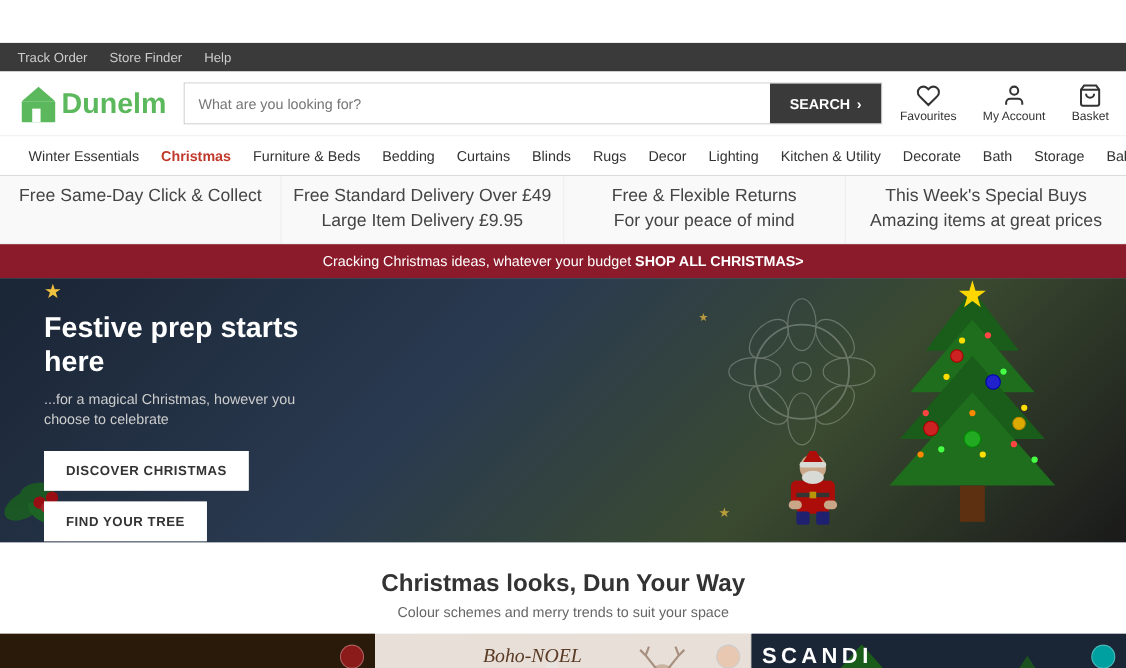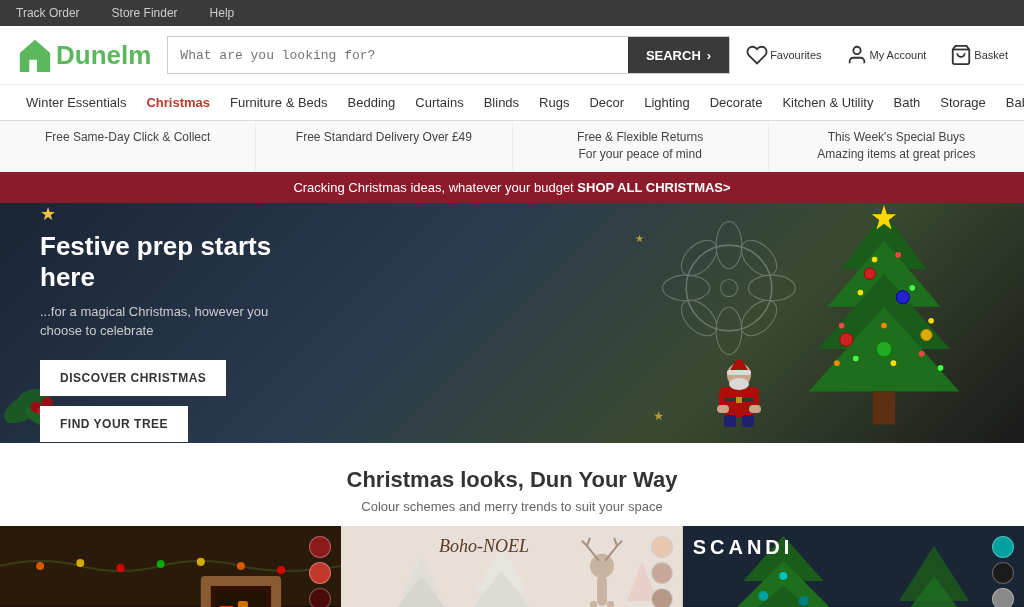--- a/index.html
+++ b/index.html
@@ -5,22 +5,23 @@
     * { margin: 0; padding: 0; box-sizing: border-box; }
     body { font-family: Arial, sans-serif; font-size: 13px; color: #333; width: 1024px; overflow-x: hidden; }
 
     
     .top-bar {
       background: #3a3a3a;
       color: #ccc;
       display: flex;
       align-items: flex-start;
       padding: 6px 16px;
-      gap: 32px;
+      gap: 20px;
       font-size: 12px;
+      margin-top: 39px;
     }
     .top-bar a { color: #ccc; text-decoration: none; }
 
     
     .header {
       display: flex;
       align-items: center;
       padding: 10px 16px;
       gap: 16px;
       background: #fff;
@@ -47,41 +48,41 @@
       border: 1px solid #ccc;
       height: 38px;
     }
     .search-input {
       flex: 1;
       border: none;
       outline: none;
       padding: 0 12px;
       font-size: 13px;
       color: #0369a1;
-      font-family: Liberation Mono, monospace;
     }
     .search-btn {
       background: #3a3a3a;
       color: #fff;
       border: none;
       padding: 0 18px;
       cursor: pointer;
       font-size: 13px;
       font-weight: bold;
       display: flex;
       align-items: center;
       gap: 6px;
     }
     .header-actions {
       display: flex;
       gap: 24px;
       align-items: center;
     }
     .header-action {
       display: flex;
+      flex-direction: column;
       align-items: center;
       cursor: pointer;
       font-size: 11px;
       color: #333;
       text-decoration: none;
       gap: 2px;
     }
     .header-action svg { width: 22px; height: 22px; }
 
     
@@ -105,21 +106,21 @@
     
     .info-bar {
       display: flex;
       background: #f9f9f9;
       border-bottom: 1px solid #eee;
     }
     .info-item {
       flex: 1;
       text-align: center;
       padding: 8px 10px;
-      font-size: 12px;
+      font-size: 16px;
       line-height: 1.4;
       border-right: 1px solid #eee;
       color: #444;
     }
     .info-item:last-child { border-right: none; }
 
     
     .promo-bar {
       background: #8b1a2a;
       color: #fff;
@@ -363,34 +364,35 @@
 <nav class="nav-bar">
   <a href="#" class="nav-item">Winter Essentials</a>
   <a href="#" class="nav-item christmas">Christmas</a>
   <a href="#" class="nav-item">Furniture &amp; Beds</a>
   <a href="#" class="nav-item">Bedding</a>
   <a href="#" class="nav-item">Curtains</a>
   <a href="#" class="nav-item">Blinds</a>
   <a href="#" class="nav-item">Rugs</a>
   <a href="#" class="nav-item">Decor</a>
   <a href="#" class="nav-item">Lighting</a>
+  <a href="#" class="nav-item">Kitchen &amp; Utility</a>
   <a href="#" class="nav-item">Decorate</a>
-  <a href="#" class="nav-item">Kitchen &amp; Utility</a>
   <a href="#" class="nav-item">Bath</a>
   <a href="#" class="nav-item">Storage</a>
   <a href="#" class="nav-item">Baby &amp; Kids</a>
 
 </nav>
 
 <div class="info-bar">
   <div class="info-item">
     <div>Free Same-Day Click &amp; Collect</div>
   </div>
   <div class="info-item">
     <div>Free Standard Delivery Over £49</div>
+    <div>Large Item Delivery £9.95</div>
   </div>
   <div class="info-item">
     <div>Free &amp; Flexible Returns</div>
     <div>For your peace of mind</div>
   </div>
   <div class="info-item">
     <div>This Week's Special Buys</div>
     <div>Amazing items at great prices</div>
   </div>
 </div>

